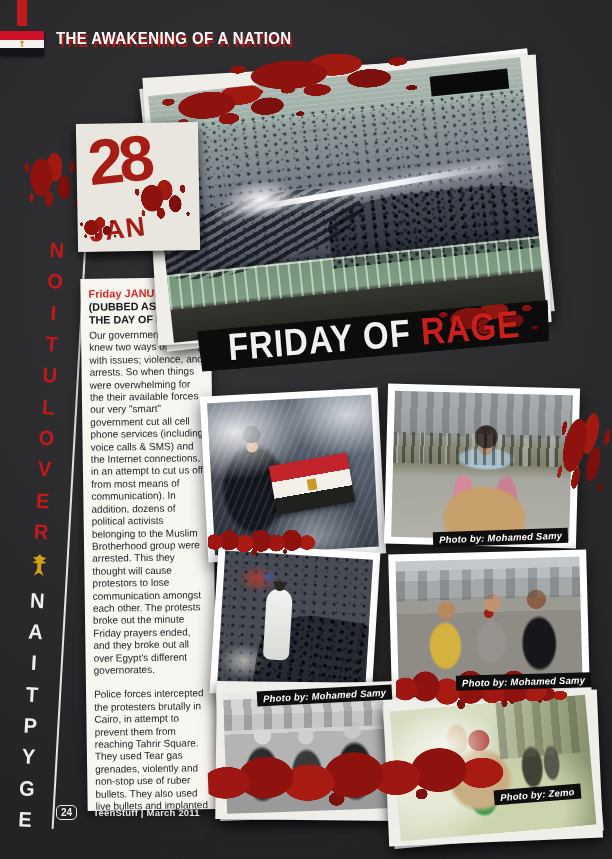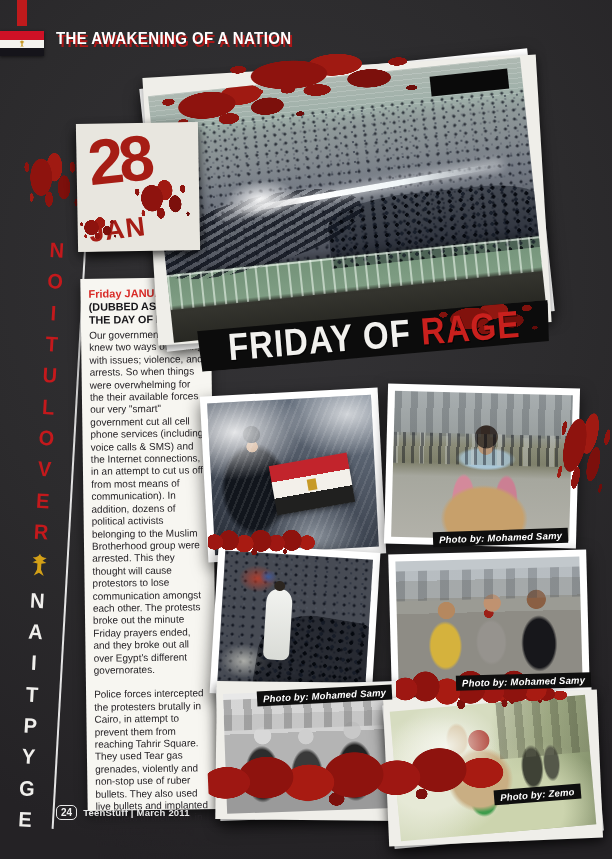--- a/index.html
+++ b/index.html
@@ -199,21 +199,21 @@
   #splat-top{left:222px;top:46px;width:210px;height:64px;transform:rotate(-3deg);z-index:7;}
   #splat-left{left:22px;top:142px;width:60px;height:84px;z-index:2;}
   #splat-right{left:554px;top:396px;width:58px;height:122px;transform:rotate(12deg);z-index:7;}
   #splat-galabeya{left:208px;top:528px;width:110px;height:28px;z-index:6;}
   #splat-injured{left:396px;top:668px;width:155px;height:42px;z-index:7;}
   #splat-bw{left:208px;top:748px;width:304px;height:58px;transform:rotate(-2.5deg);z-index:7;}
   #splat-zemo{left:470px;top:686px;width:100px;height:18px;z-index:6;}
   #splat-photo{left:2%;top:-4%;width:42%;height:24%;}
   #splat-banner{right:4px;top:-8px;width:110px;height:48px;opacity:.9;}
   
-  #footer{position:absolute;left:56px;top:805px;display:flex;align-items:center;gap:6px;z-index:9;}
+  #footer{position:absolute;left:56px;top:805px;display:flex;align-items:center;gap:16px;z-index:9;}
   #page-num{border:1.5px solid #e8e8e8;border-radius:5px;padding:1px 4px;font-size:10px;font-weight:bold;color:#f0f0f0;}
   #issue{font-size:9.5px;font-weight:bold;color:#e9e9e9;letter-spacing:.2px;}
 </style>
 </head>
 <body>
 
 <div id="page">
 
   <div id="red-tab"></div>
 

